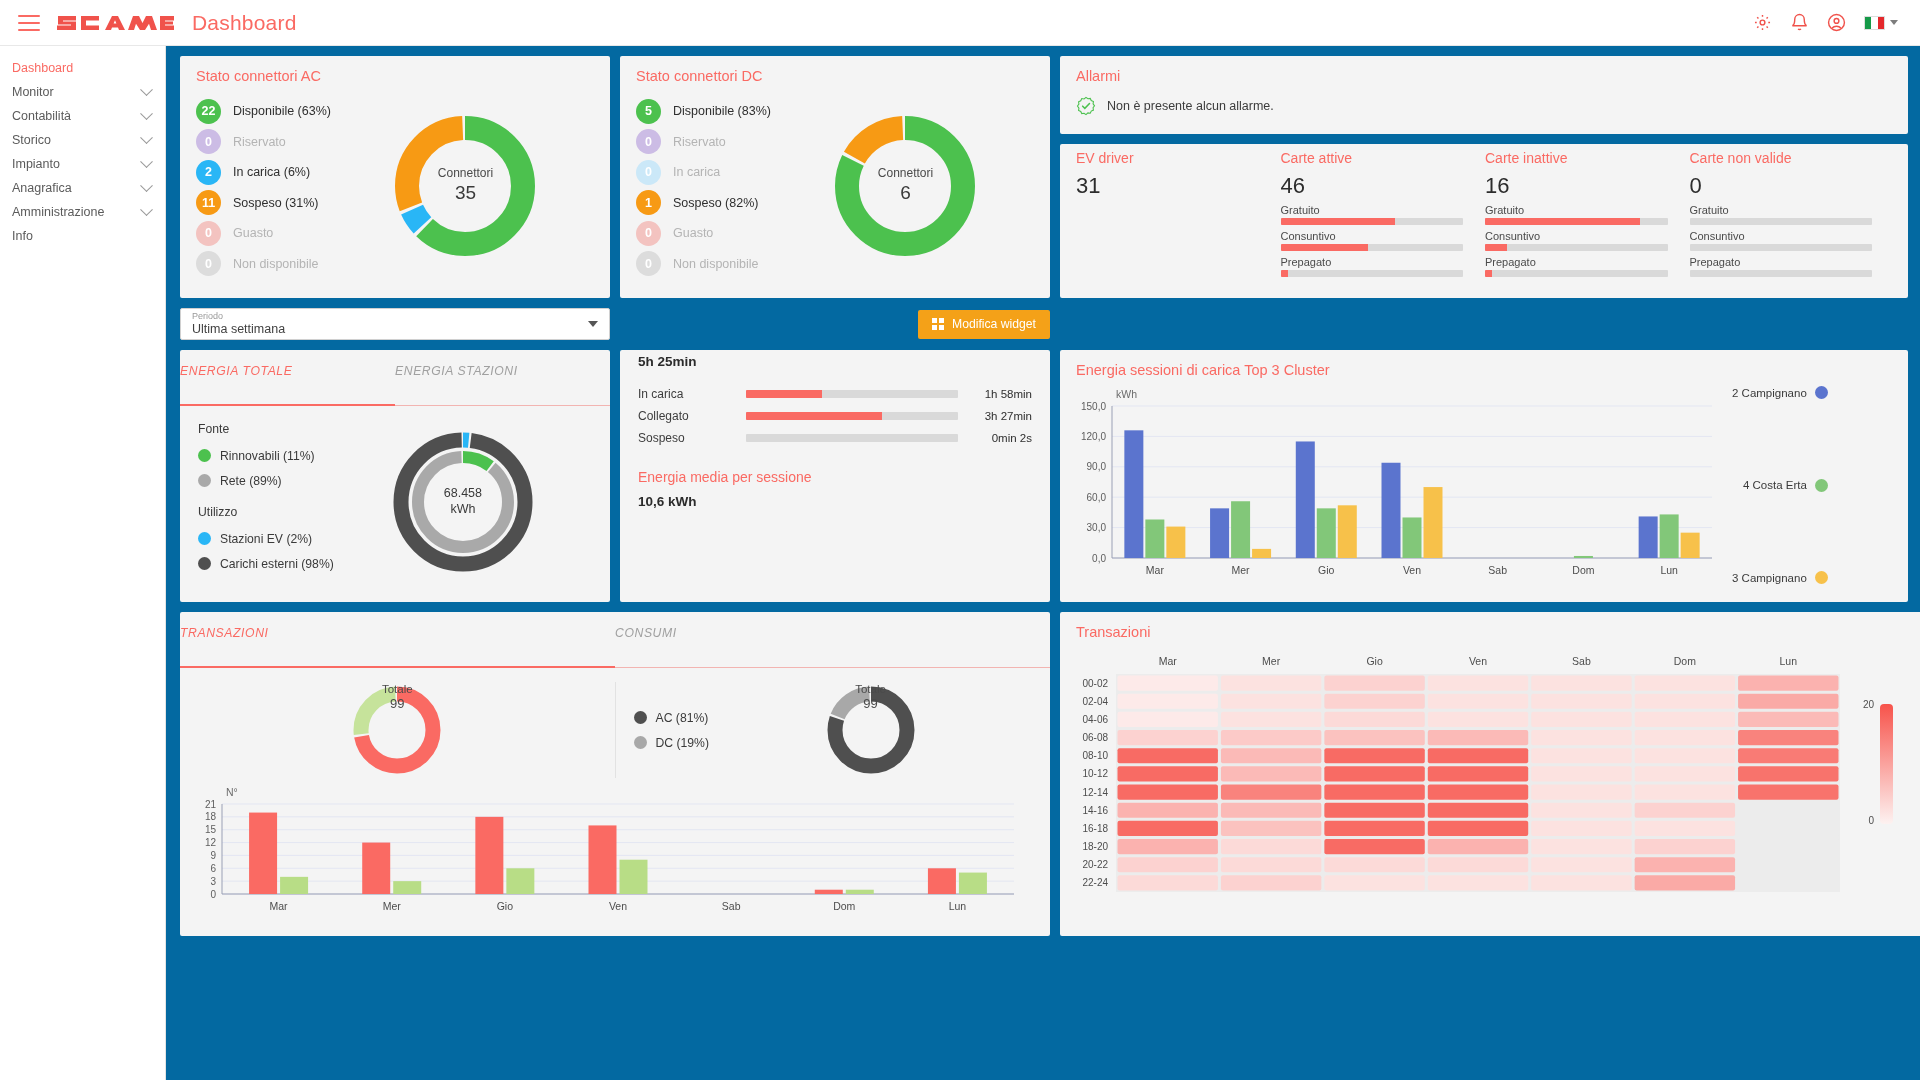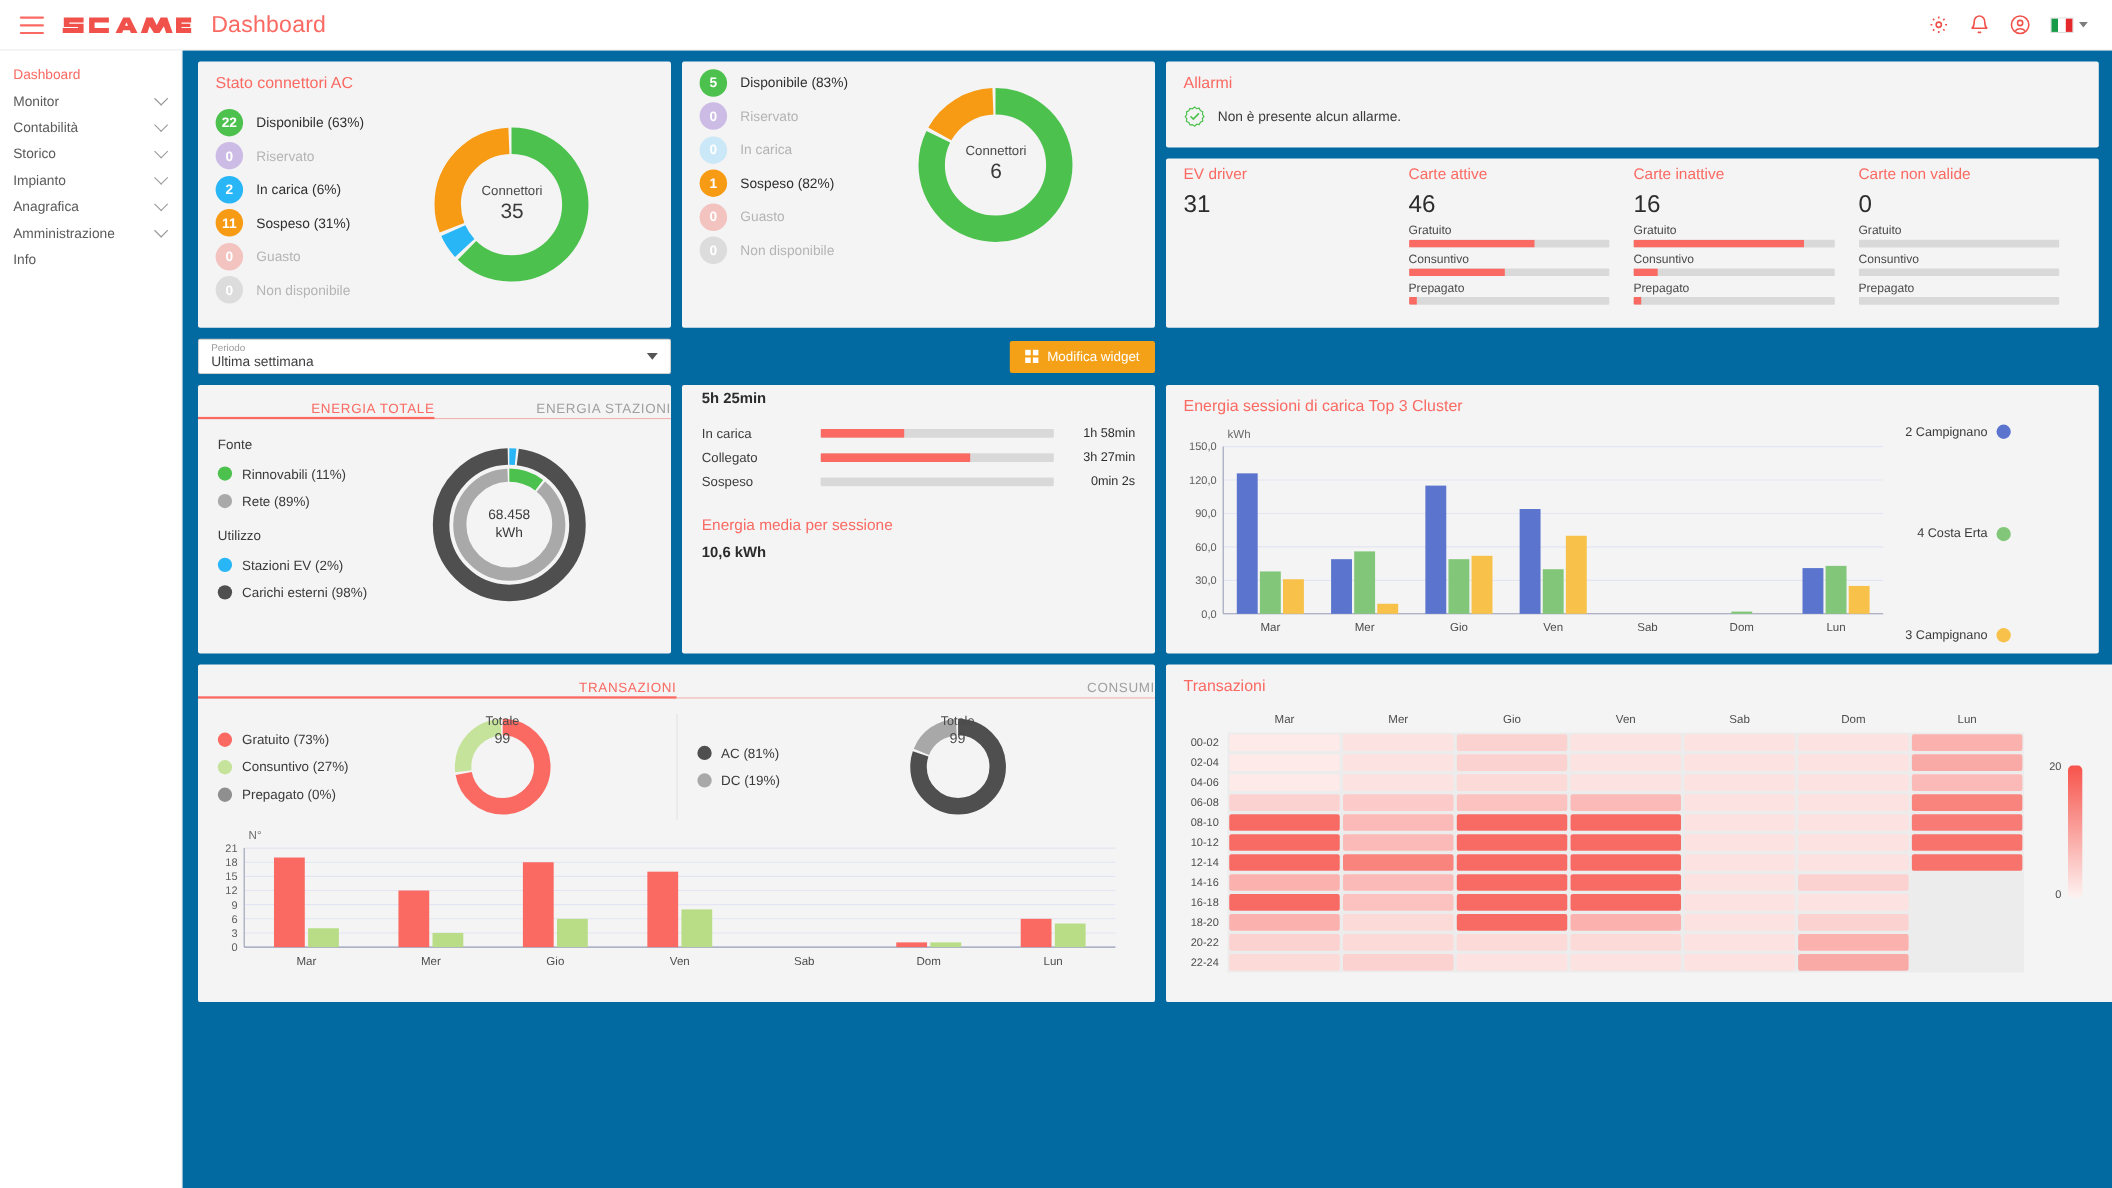--- a/index.html
+++ b/index.html
@@ -104,21 +104,21 @@
   .btn-widget {
     background: #f4a118; color: #fff; border: none; border-radius: 2px;
     height: 29px; padding: 0 14px; font-size: 12.2px; cursor: pointer;
     display: flex; align-items: center; gap: 8px; margin-left: auto;
   }
   .grid-ico { display: grid; grid-template-columns: 1fr 1fr; gap: 2px; }
   .grid-ico i { width: 5px; height: 5px; background: #fff; display: block; }
 
   
   .tabs { display: flex; border-bottom: 1px solid #f2b4b1; }
-  .tab { flex: 1; text-align: right; padding: 14px 0 1px 0; font-size: 12.2px; color: #a0a0a0; letter-spacing: .6px; cursor: pointer; }
+  .tab { flex: 1; text-align: left; padding: 14px 0 26px 0; font-size: 12.2px; color: #a0a0a0; letter-spacing: .6px; cursor: pointer; font-style: italic; }
   .tab.active { color: #fa6a63; border-bottom: 2px solid #fa6a63; margin-bottom: -1px; }
 
   
   .energy-body { display: flex; padding: 16px 18px 20px 18px; min-height: 196px; }
   .legend-group { flex: 0 0 auto; }
   .legend-head { font-size: 12.2px; color: #3a3a3a; margin: 0 0 7px 0; }
   .legend-row { display: flex; align-items: center; gap: 9px; height: 25px; }
   .dot { width: 13px; height: 13px; border-radius: 50%; flex: 0 0 13px; }
   .legend-txt { font-size: 12.2px; color: #3a3a3a; }
 
@@ -278,20 +278,21 @@
                 </svg>
               <div class="donut-center">
                 <div class="dl">Connettori</div>
                 <div class="dv">35</div>
               </div>
             </div>
           </div>
         </section>
 
         <section class="card">
+          <div class="card-title">Stato connettori DC</div>
           <div class="conn-card">
             <div class="conn-list" id="dc-list">
                 <div class="conn-row">
                   <div class="badge" style="background: rgb(76, 193, 78);">5</div>
                   <div class="conn-label">Disponibile (83%)</div>
                 </div>
                 <div class="conn-row">
                   <div class="badge" style="background: rgb(204, 188, 229);">0</div>
                   <div class="conn-label muted">Riservato</div>
                 </div>
@@ -551,34 +552,20 @@
 
       <div class="grid" style="margin-top:10px;">
 
         <section class="card" style="grid-column: 1 / span 2;">
           <div class="tabs">
             <div class="tab active">TRANSAZIONI</div>
             <div class="tab">CONSUMI</div>
           </div>
           <div class="tx-body">
             <div class="tx-half border-r">
-              <div class="tx-legend" id="tx-left-legend">
-                  <div class="legend-row">
-                    <span class="dot" style="background: rgb(250, 106, 99);"></span>
-                    <span class="legend-txt">Gratuito (73%)</span>
-                  </div>
-                  <div class="legend-row">
-                    <span class="dot" style="background: rgb(198, 227, 155);"></span>
-                    <span class="legend-txt">Consuntivo (27%)</span>
-                  </div>
-                  <div class="legend-row">
-                    <span class="dot" style="background: rgb(143, 143, 143);"></span>
-                    <span class="legend-txt">Prepagato (0%)</span>
-                  </div>
-                </div>
               <div class="tx-donut">
                 <svg width="96" height="96" viewBox="0 0 96 96" id="tx-left-donut">
                     <circle cx="48" cy="48" r="36" fill="none" stroke="#fa6a63" stroke-width="15" stroke-dasharray="163.12210987267952 63.07256118578559" stroke-dashoffset="0" transform="rotate(-90 48 48)"></circle>
                     <circle cx="48" cy="48" r="36" fill="none" stroke="#c6e39b" stroke-width="15" stroke-dasharray="59.07256118578558 167.12210987267952" stroke-dashoffset="-165.12210987267952" transform="rotate(-90 48 48)"></circle>
                   </svg>
                 <div class="donut-center">
                   <div class="dl" style="font-size:11.5px;">Totale</div>
                   <div class="dl" style="font-size:13px;">99</div>
                 </div>
               </div>

